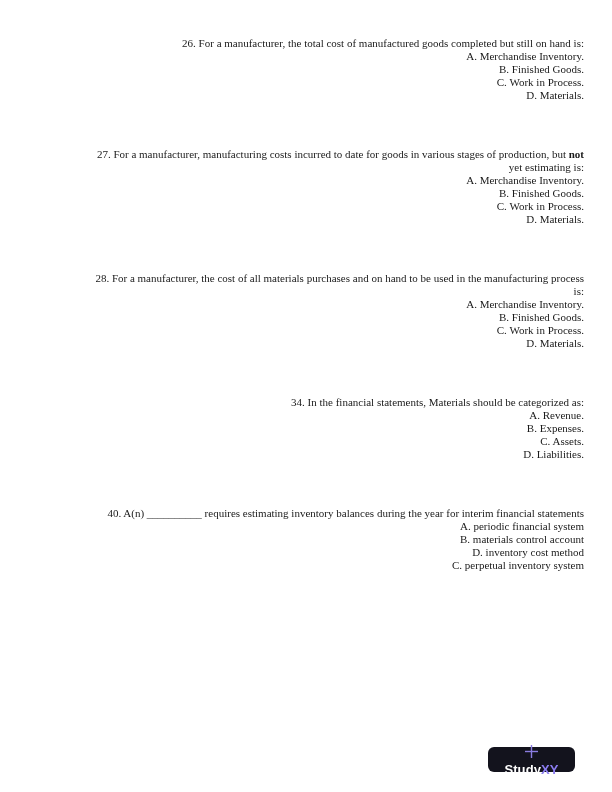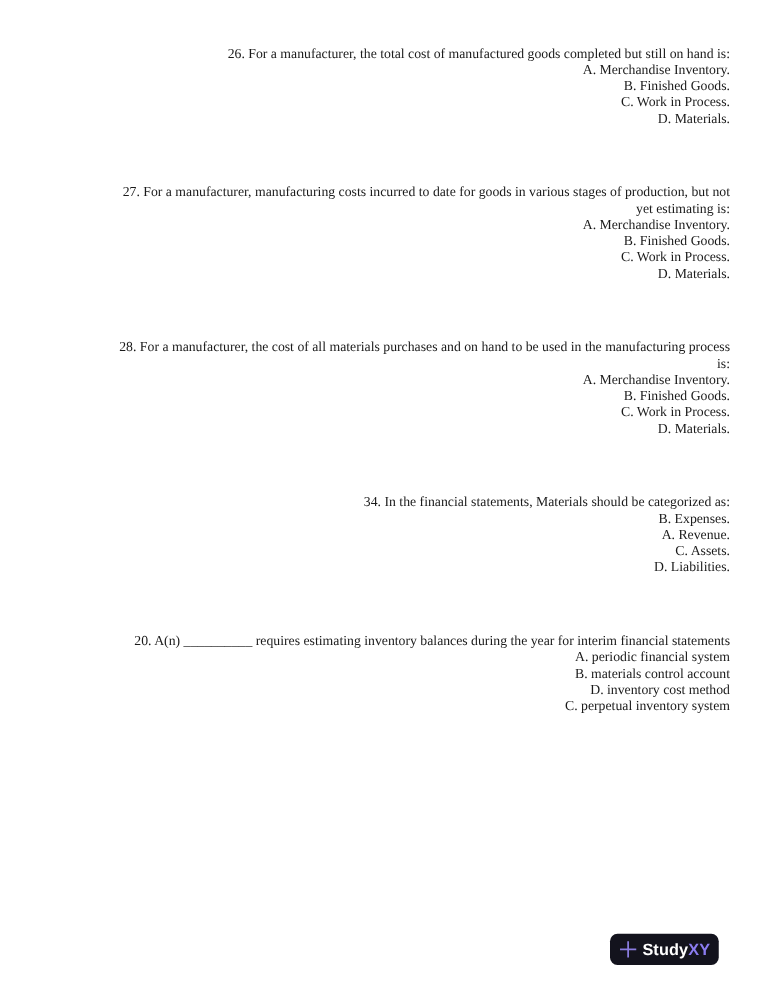--- a/index.html
+++ b/index.html
@@ -28,21 +28,21 @@
     line-height: 13px;
     color: #1a1a1a;
   }
   .question {
     margin-bottom: 46px;
   }
   .q-line {
     white-space: pre;
   }
   .seg-bold {
-    font-weight: normal;
+    font-weight: bold;
   }
   .logo-badge {
     position: absolute;
     left: 488px;
     top: 747px;
     width: 87px;
     height: 25px;
     border-radius: 6px;
     display: flex;
     align-items: center;
@@ -106,41 +106,41 @@
           <div class="q-line">C. Work in Process.</div>
           <div class="q-line">D. Materials.</div>
         </div>
   </div>
 
   <div class="question">
     <div class="stem">
           <div class="q-line"><span>34. In the financial statements, Materials should be categorized as:</span></div>
         </div>
     <div class="options">
+          <div class="q-line">A. Revenue.</div>
           <div class="q-line">B. Expenses.</div>
-          <div class="q-line">A. Revenue.</div>
           <div class="q-line">C. Assets.</div>
           <div class="q-line">D. Liabilities.</div>
         </div>
   </div>
 
   <div class="question">
     <div class="stem">
-          <div class="q-line"><span>20. A(n) __________ requires estimating inventory balances during the year for interim financial statements</span></div>
+          <div class="q-line"><span>40. A(n) __________ requires estimating inventory balances during the year for interim financial statements</span></div>
         </div>
     <div class="options">
           <div class="q-line">A. periodic financial system</div>
           <div class="q-line">B. materials control account</div>
           <div class="q-line">D. inventory cost method</div>
           <div class="q-line">C. perpetual inventory system</div>
         </div>
   </div>
 </div>
 
-  <div class="logo-badge" id="logo-badge" style="background: rgb(19, 19, 29);">
+  <div class="logo-badge" id="logo-badge" style="background: rgb(19, 19, 29); flex-direction: column;">
     <svg class="plus-icon" viewBox="0 0 15 15" aria-hidden="true">
       <line x1="7.5" y1="1" x2="7.5" y2="14" stroke-width="1.4" id="plus-v" stroke="#8a7ce0"></line>
       <line x1="1" y1="7.5" x2="14" y2="7.5" stroke-width="1.4" id="plus-h" stroke="#8a7ce0"></line>
     </svg>
     <span class="brand"><span id="brand-primary" style="color: rgb(255, 255, 255);">Study</span><span id="brand-accent" style="color: rgb(139, 124, 240);">XY</span></span>
   </div>
 
 </div>
 
 </body></html>

